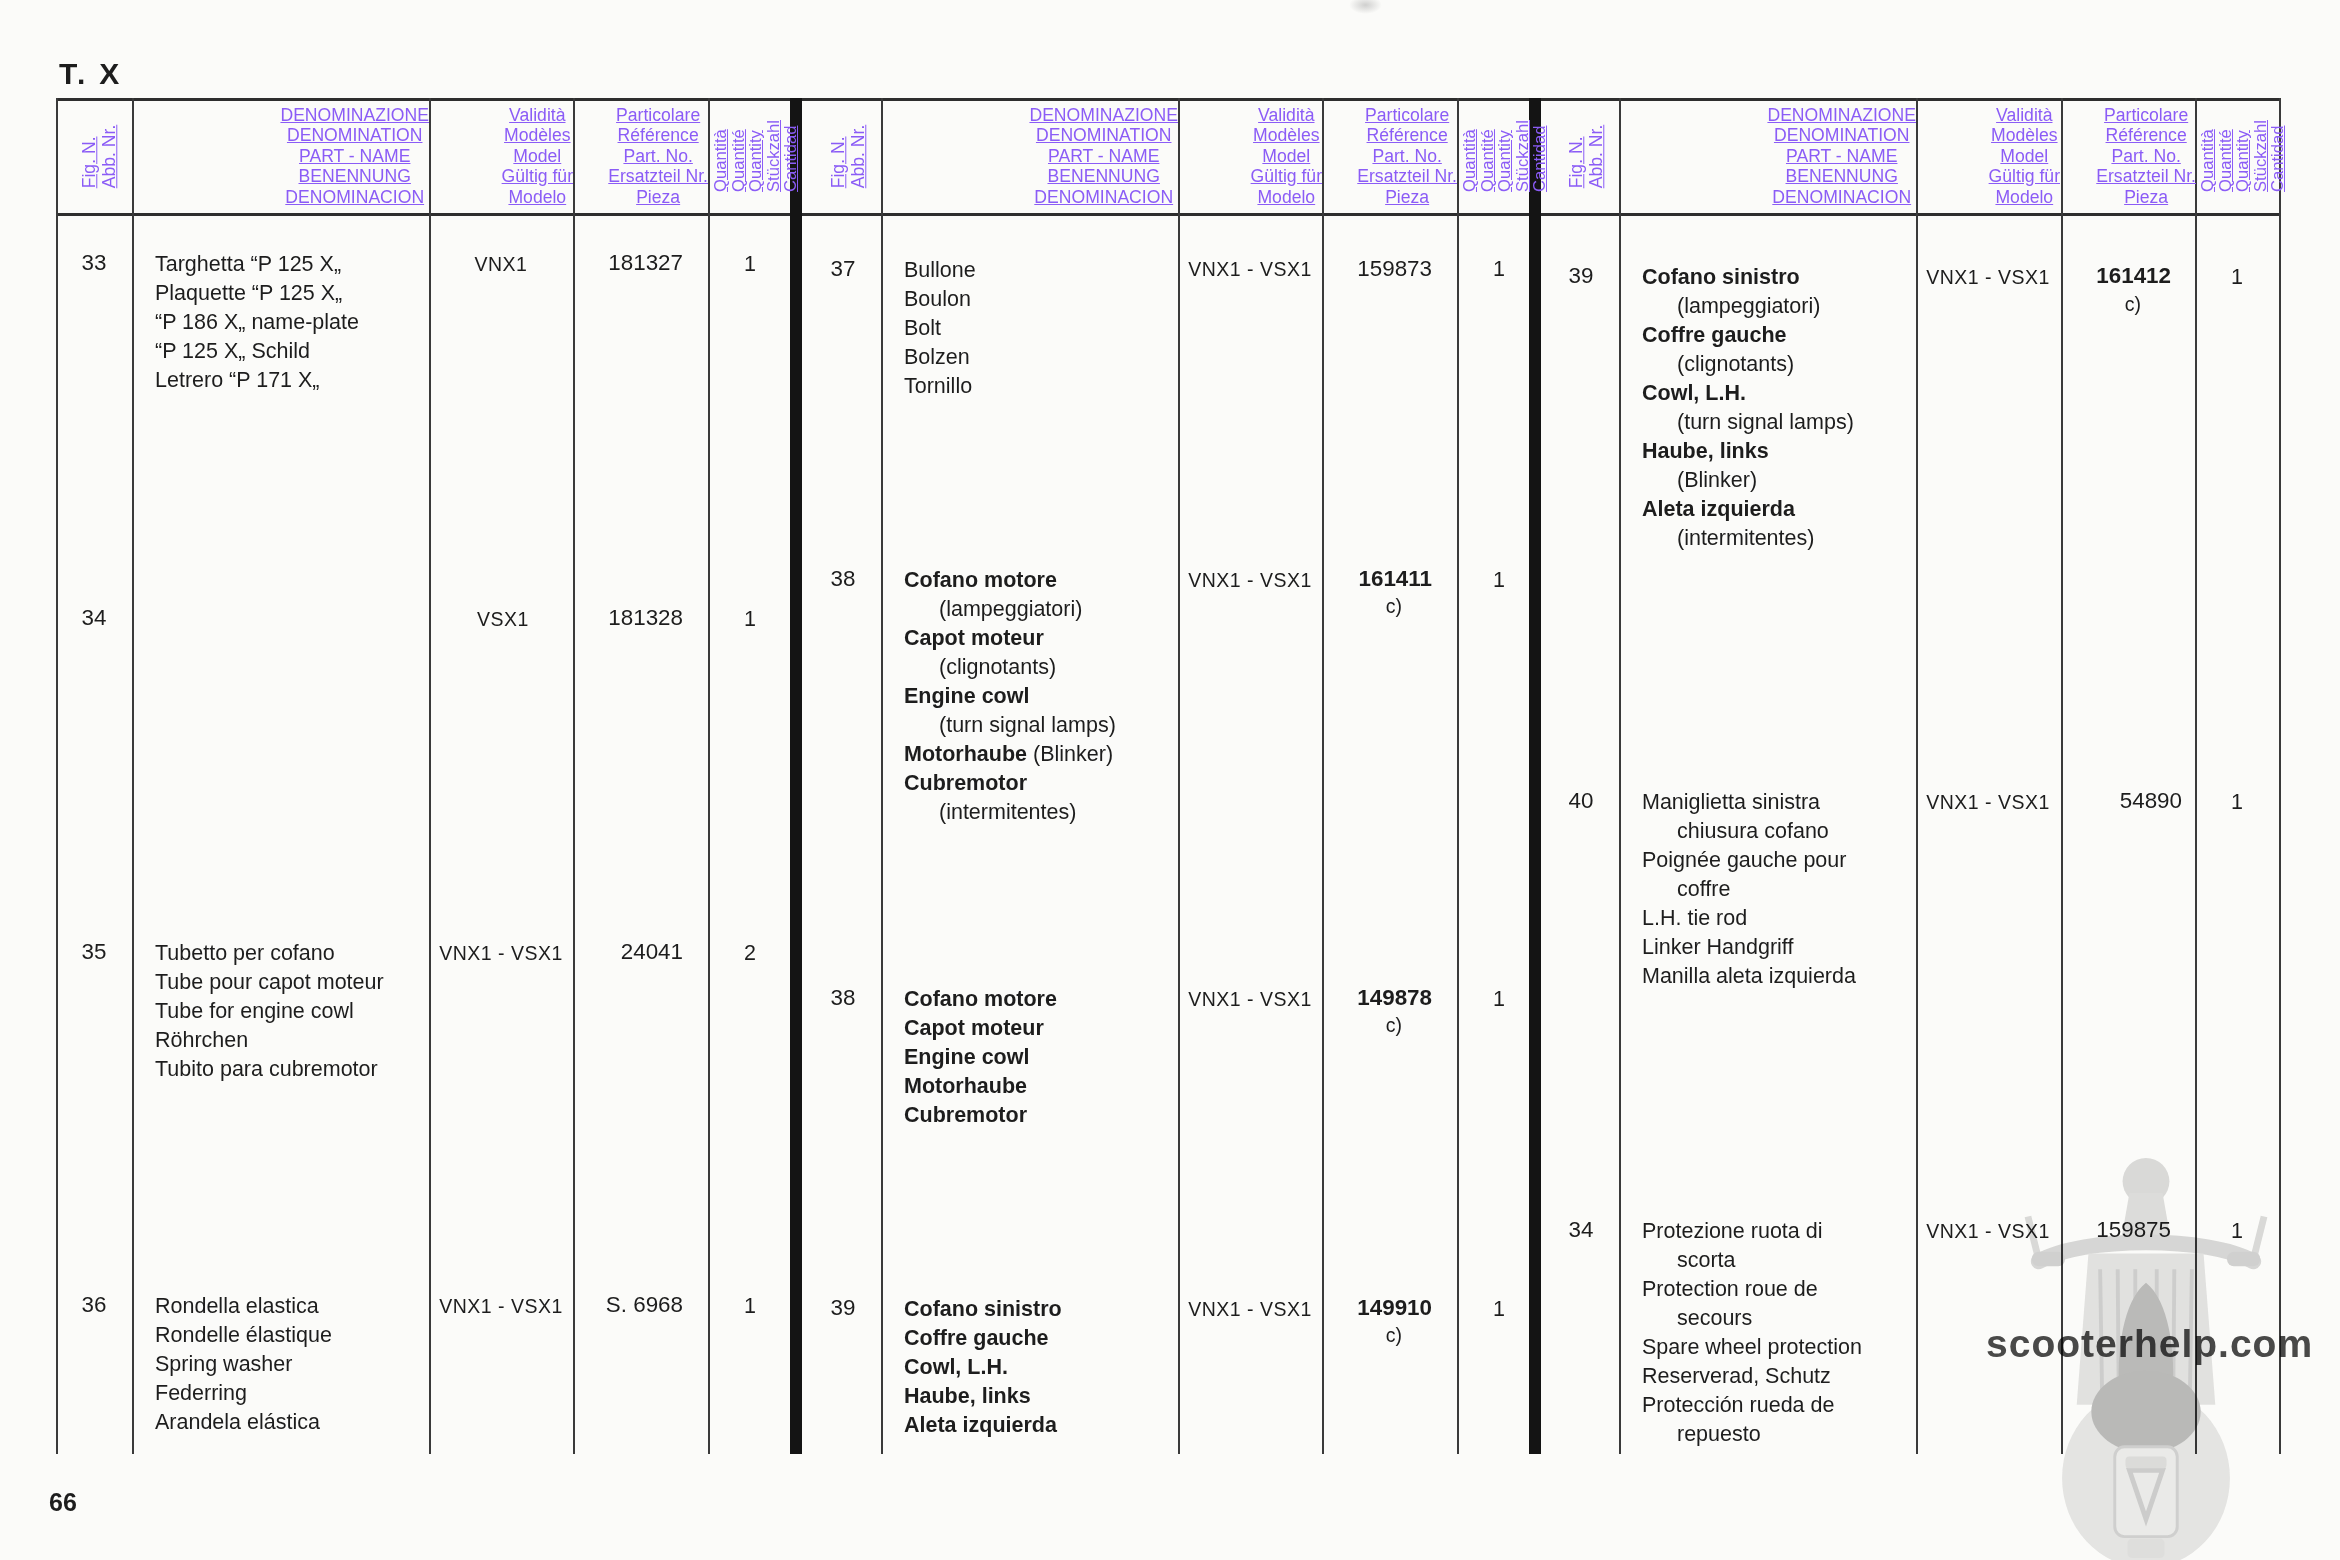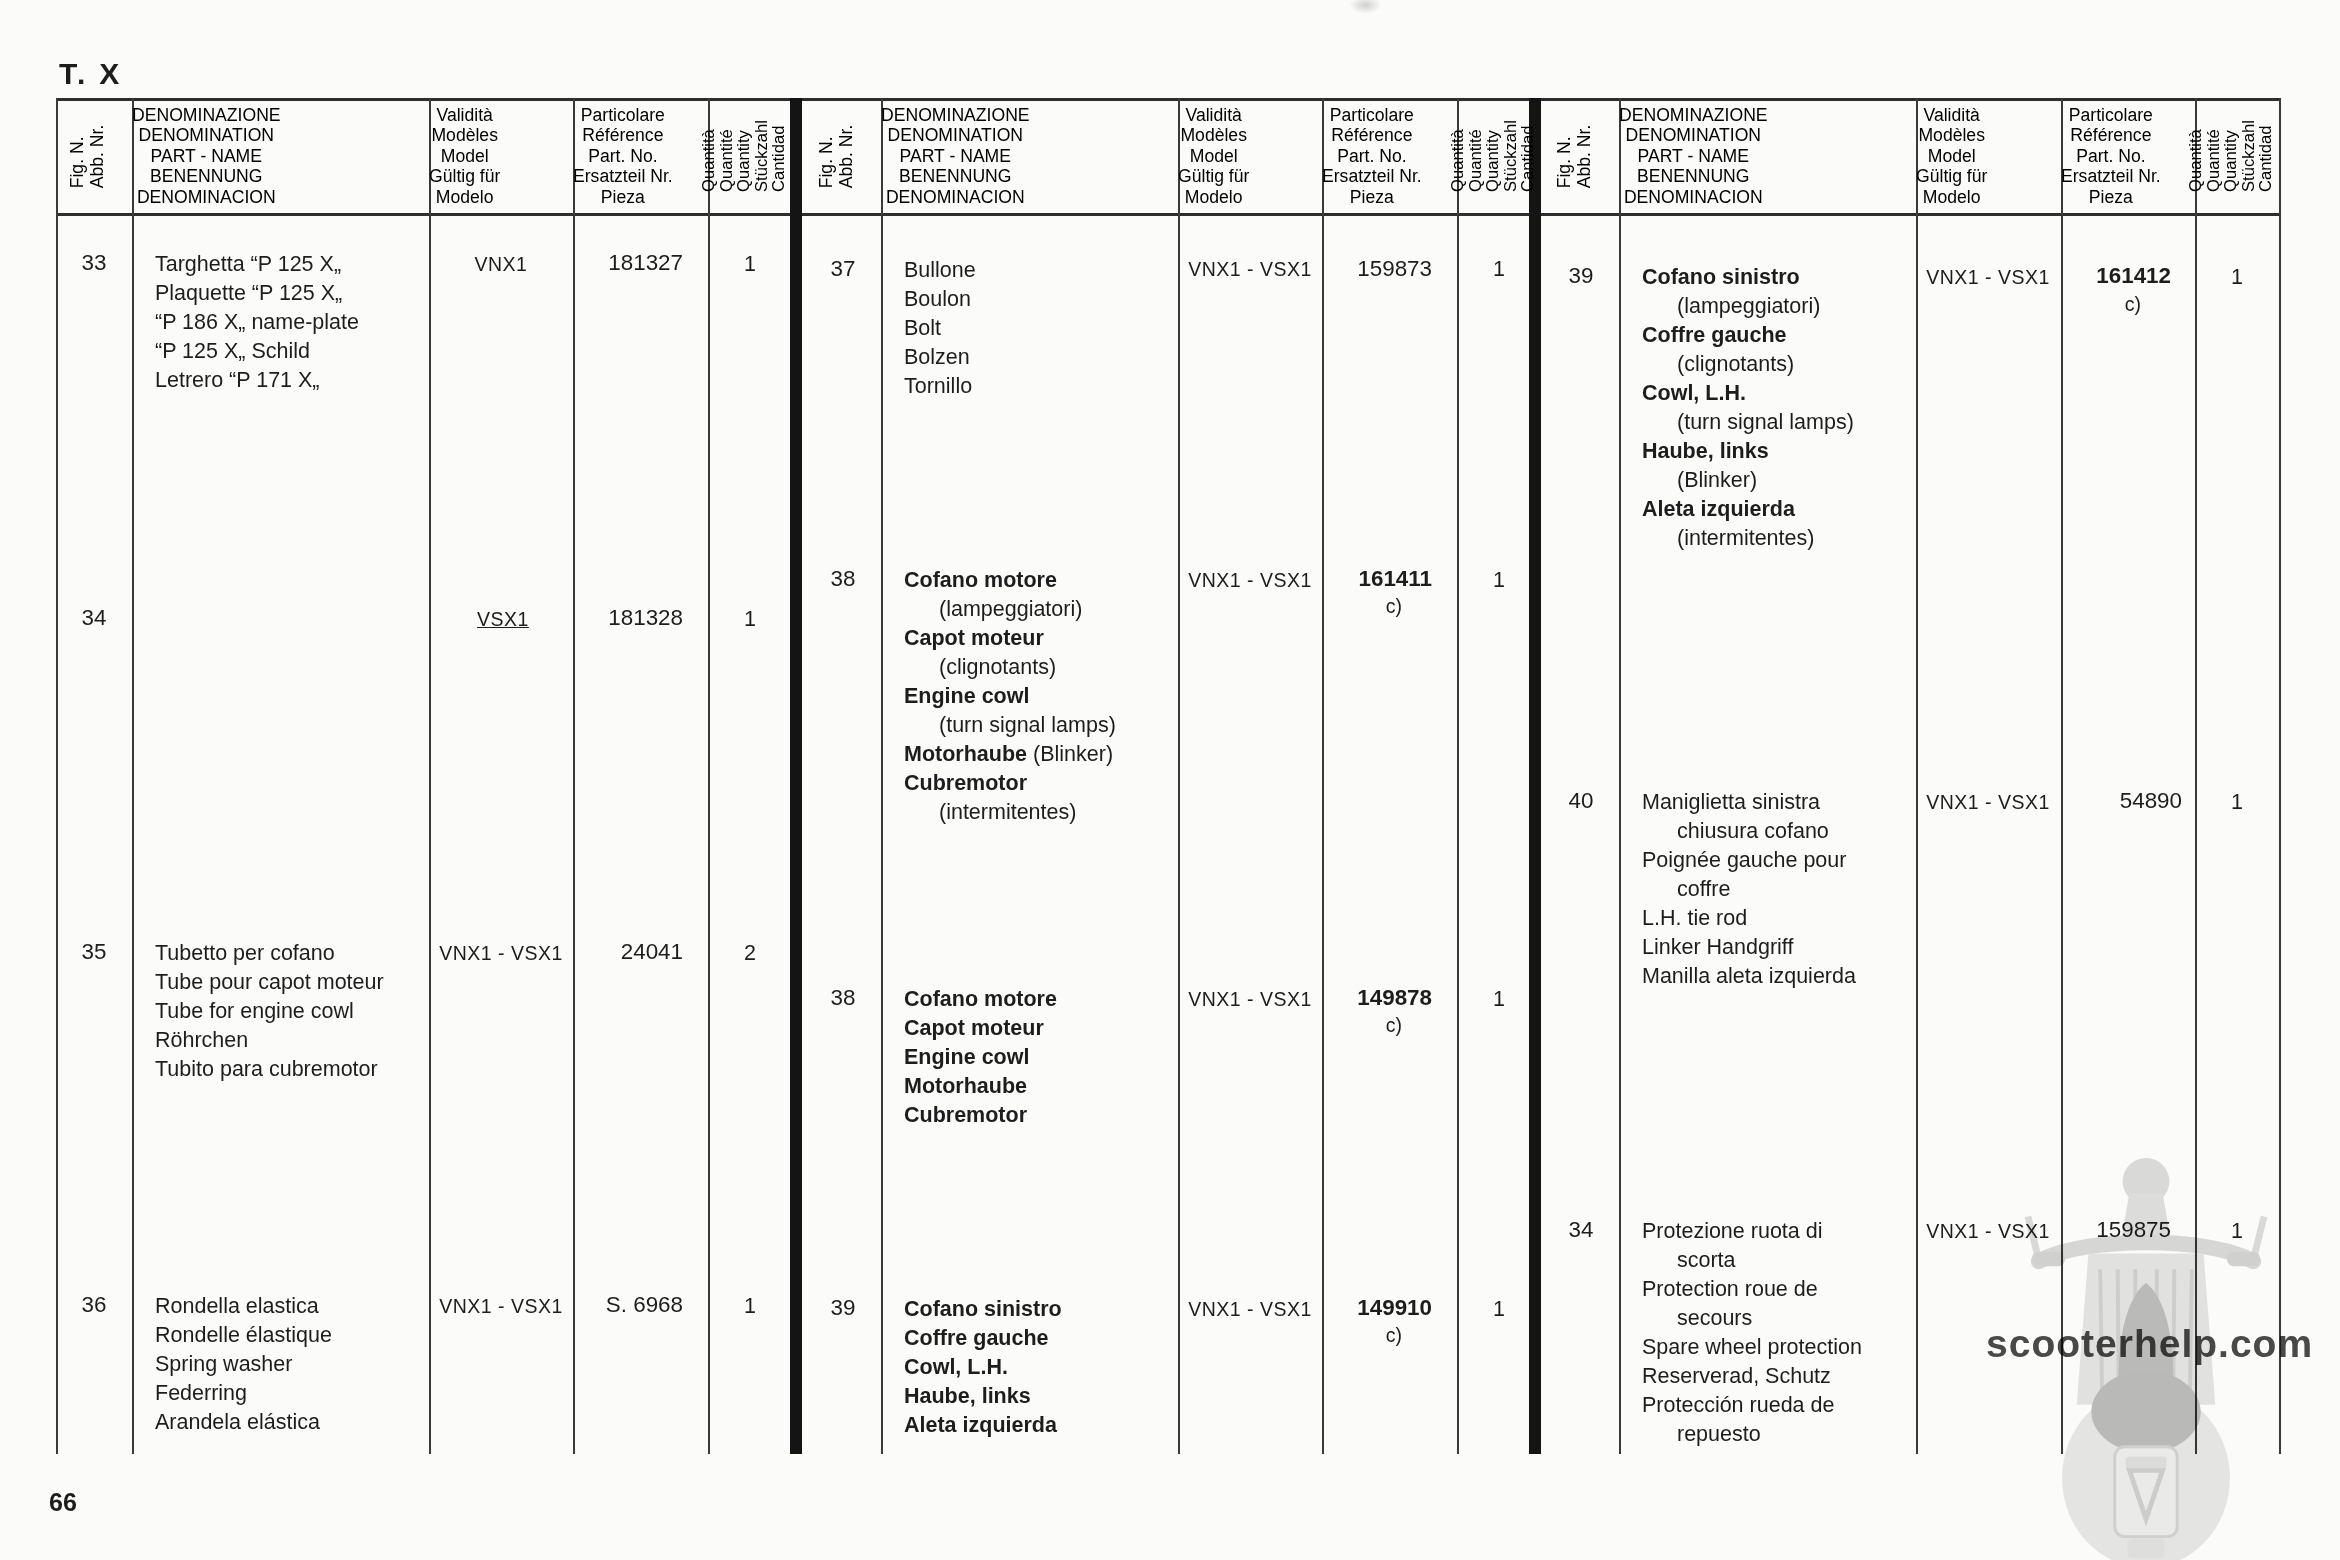--- a/index.html
+++ b/index.html
@@ -6,22 +6,22 @@
   .page{
     position:relative;width:2341px;height:1560px;background:#fbfbf9;
     font-family:"Liberation Sans", sans-serif;color:#1d1d1d;overflow:hidden;
   }
   .abs{position:absolute;}
   .rule{background:#2e2e2e;}
   .bar{background:#141414;}
   .divider{background:#3a3a3a;width:2px;}
   .page-title{font-weight:bold;font-size:30px;letter-spacing:2.9px;}
   .page-number{font-weight:bold;font-size:25px;}
-  .head-cell{display:flex;align-items:center;justify-content:flex-start;text-align:center;
-    font-size:17.6px;line-height:20.5px;white-space:pre-line;color:#000000;}
+  .head-cell{display:flex;align-items:center;justify-content:flex-end;text-align:center;
+    font-size:17.6px;line-height:20.5px;white-space:pre-line;color:#8b5cf6;text-decoration:underline;}
   .head-rot{transform:rotate(-90deg);font-size:17.6px;line-height:19.5px;white-space:pre-line;text-align:left;}
   .head-rot.qty{font-size:16.6px;line-height:17.6px;}
   .fig-num{font-size:22.4px;text-align:center;}
   .denom{font-size:21.5px;}
   .dl{line-height:29px;white-space:nowrap;}
   .dl.ind{margin-left:35px;}
   .dl.b{font-weight:bold;}
   .dl .reg{font-weight:normal;}
   .model{font-size:19.5px;text-align:center;letter-spacing:0.5px;white-space:nowrap;}
   .part{font-size:22.4px;text-align:right;box-sizing:border-box;padding-right:25px;white-space:nowrap;}
@@ -80,21 +80,21 @@
       <div class="dl">Targhetta “P 125 X„</div>
       <div class="dl">Plaquette “P 125 X„</div>
       <div class="dl">“P 186 X„ name-plate</div>
       <div class="dl">“P 125 X„ Schild</div>
       <div class="dl">Letrero “P 171 X„</div>
     </div>
     <div class="abs model" style="left: 429px; top: 253px; width: 144px;">VNX1</div>
     <div class="abs part" style="left: 573px; top: 250px; width: 135px;">181327</div>
     <div class="abs qty-val" style="left: 708px; top: 252px; width: 84px;">1</div>
     <div class="abs fig-num" style="left: 56px; top: 605px; width: 76px;">34</div>
-    <div class="abs model" style="left: 429px; top: 608px; width: 148px; text-decoration: underline;">VSX1</div>
+    <div class="abs model" style="left: 429px; top: 608px; width: 148px;">VSX1</div>
     <div class="abs part" style="left: 573px; top: 605px; width: 135px;">181328</div>
     <div class="abs qty-val" style="left: 708px; top: 607px; width: 84px;">1</div>
     <div class="abs fig-num" style="left: 56px; top: 939px; width: 76px;">35</div>
     <div class="abs denom" style="left: 155px; top: 939px; width: 273px;">
       <div class="dl">Tubetto per cofano</div>
       <div class="dl">Tube pour capot moteur</div>
       <div class="dl">Tube for engine cowl</div>
       <div class="dl">Röhrchen</div>
       <div class="dl">Tubito para cubremotor</div>
     </div>

